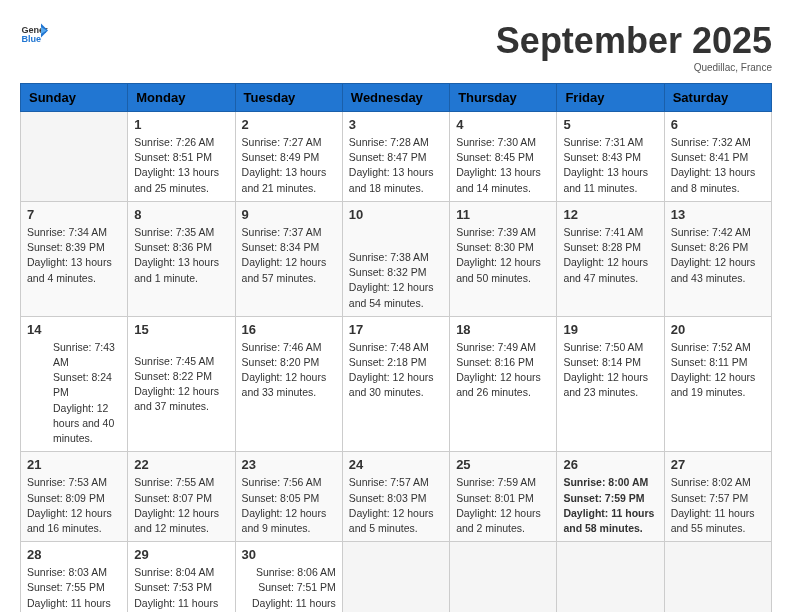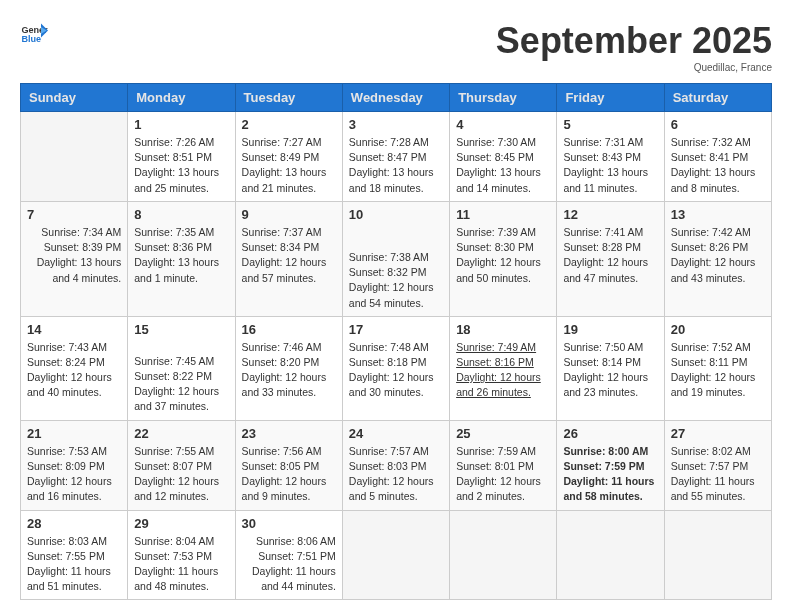--- a/index.html
+++ b/index.html
@@ -37,21 +37,21 @@
       font-size: 10px;
       color: #555;
     }
     table {
       width: 100%;
       border-collapse: collapse;
       border: 1px solid #ccc;
     }
     thead tr th {
       background-color: #2176d2;
-      color: #e5e5e5;
+      color: #000000;
       font-size: 13px;
       font-weight: bold;
       padding: 6px 8px;
       text-align: left;
       border: 1px solid #1a5faa;
     }
     tbody tr td {
       vertical-align: top;
       border: 1px solid #ccc;
       padding: 5px 6px;
@@ -148,21 +148,21 @@
         <td>
           <div class="day-number">6</div>
           <div class="day-info" style="white-space: pre-line;">Sunrise: 7:32 AM
 Sunset: 8:41 PM
 Daylight: 13 hours and 8 minutes.</div>
         </td>
       </tr>
       <tr>
         <td>
           <div class="day-number">7</div>
-          <div class="day-info" style="white-space: pre-line; text-align: right;">Sunrise: 7:34 AM
+          <div class="day-info" style="white-space: pre-line;">Sunrise: 7:34 AM
 Sunset: 8:39 PM
 Daylight: 13 hours and 4 minutes.</div>
         </td>
         <td>
           <div class="day-number">8</div>
           <div class="day-info" style="white-space: pre-line;">Sunrise: 7:35 AM
 Sunset: 8:36 PM
 Daylight: 13 hours and 1 minute.</div>
         </td>
         <td>
@@ -192,45 +192,45 @@
         <td>
           <div class="day-number">13</div>
           <div class="day-info" style="white-space: pre-line;">Sunrise: 7:42 AM
 Sunset: 8:26 PM
 Daylight: 12 hours and 43 minutes.</div>
         </td>
       </tr>
       <tr>
         <td>
           <div class="day-number">14</div>
-          <div class="day-info" style="white-space: pre-line;">Sunrise: 7:43 AM
+          <div class="day-info" style="white-space: pre-line; margin-left: 26px;">Sunrise: 7:43 AM
 Sunset: 8:24 PM
 Daylight: 12 hours and 40 minutes.</div>
         </td>
         <td>
           <div class="day-number">15</div>
           <div class="day-info" style="white-space: pre-line; margin-top: 17px;">Sunrise: 7:45 AM
 Sunset: 8:22 PM
 Daylight: 12 hours and 37 minutes.</div>
         </td>
         <td>
           <div class="day-number">16</div>
           <div class="day-info" style="white-space: pre-line;">Sunrise: 7:46 AM
 Sunset: 8:20 PM
 Daylight: 12 hours and 33 minutes.</div>
         </td>
         <td>
           <div class="day-number">17</div>
           <div class="day-info" style="white-space: pre-line;">Sunrise: 7:48 AM
-Sunset: 8:18 PM
+Sunset: 2:18 PM
 Daylight: 12 hours and 30 minutes.</div>
         </td>
         <td>
           <div class="day-number">18</div>
-          <div class="day-info" style="white-space: pre-line; text-decoration: underline;">Sunrise: 7:49 AM
+          <div class="day-info" style="white-space: pre-line;">Sunrise: 7:49 AM
 Sunset: 8:16 PM
 Daylight: 12 hours and 26 minutes.</div>
         </td>
         <td>
           <div class="day-number">19</div>
           <div class="day-info" style="white-space: pre-line;">Sunrise: 7:50 AM
 Sunset: 8:14 PM
 Daylight: 12 hours and 23 minutes.</div>
         </td>
         <td>

